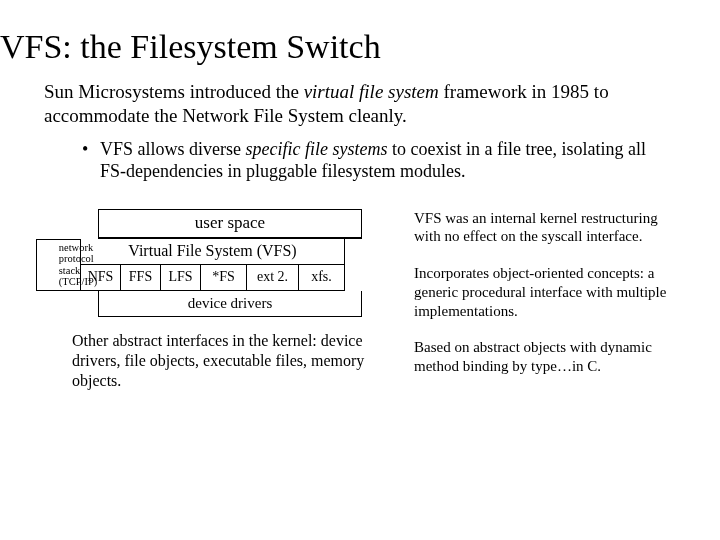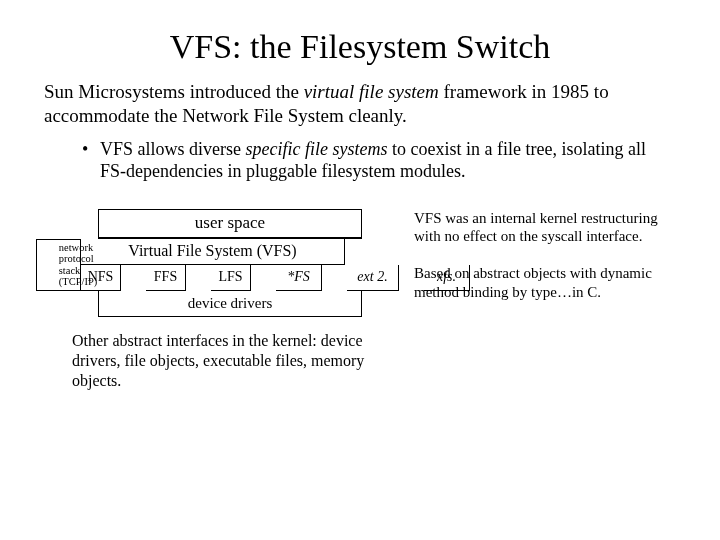--- a/index.html
+++ b/index.html
@@ -7,21 +7,21 @@
     padding: 0;
     font-family: "Times New Roman", Times, serif;
     width: 720px;
     height: 540px;
     background: #fff;
     color: #000;
     position: relative;
     overflow: hidden;
   }
   .title {
-    text-align: center;
+    text-align: left;
     font-size: 34px;
     margin-top: 28px;
     margin-bottom: 14px;
     font-weight: normal;
   }
   .intro {
     font-size: 19px;
     margin: 0 44px 10px 44px;
     line-height: 1.25;
   }
@@ -95,30 +95,29 @@
   }
   .vfs {
     width: 264px;
     height: 26px;
     font-size: 16px;
     border-top: none;
     border-left: none;
   }
   .fs-row {
     display: flex;
-    gap: 25px;
   }
   .fs {
     height: 26px;
     font-size: 14px;
     border-top: none;
     border-left: none;
   }
   .fs.first { border-left: none; }
-  .fs-italic { font-style: italic; }
+  .fs-italic { }
   .drivers {
     width: 264px;
     height: 26px;
     margin-left: 62px;
     font-size: 15px;
     border-top: none;
   }
   .caption {
     font-size: 16px;
     margin-top: 14px;
@@ -157,15 +156,16 @@
             <div class="cell fs fs-italic" style="width:46px">xfs.</div>
           </div>
         </div>
       </div>
       <div class="cell drivers">device drivers</div>
     </div>
     <div class="caption">Other abstract interfaces in the kernel: device drivers, file objects, executable files, memory objects.</div>
   </div>
   <div class="right-col">
     <p>VFS was an internal kernel restructuring with no effect on the syscall interface.</p>
+    <p>Incorporates object-oriented concepts: a generic procedural interface with multiple implementations.</p>
     <p>Based on abstract objects with dynamic method binding by type…in C.</p>
   </div>
 </div>
 
 </body></html>

